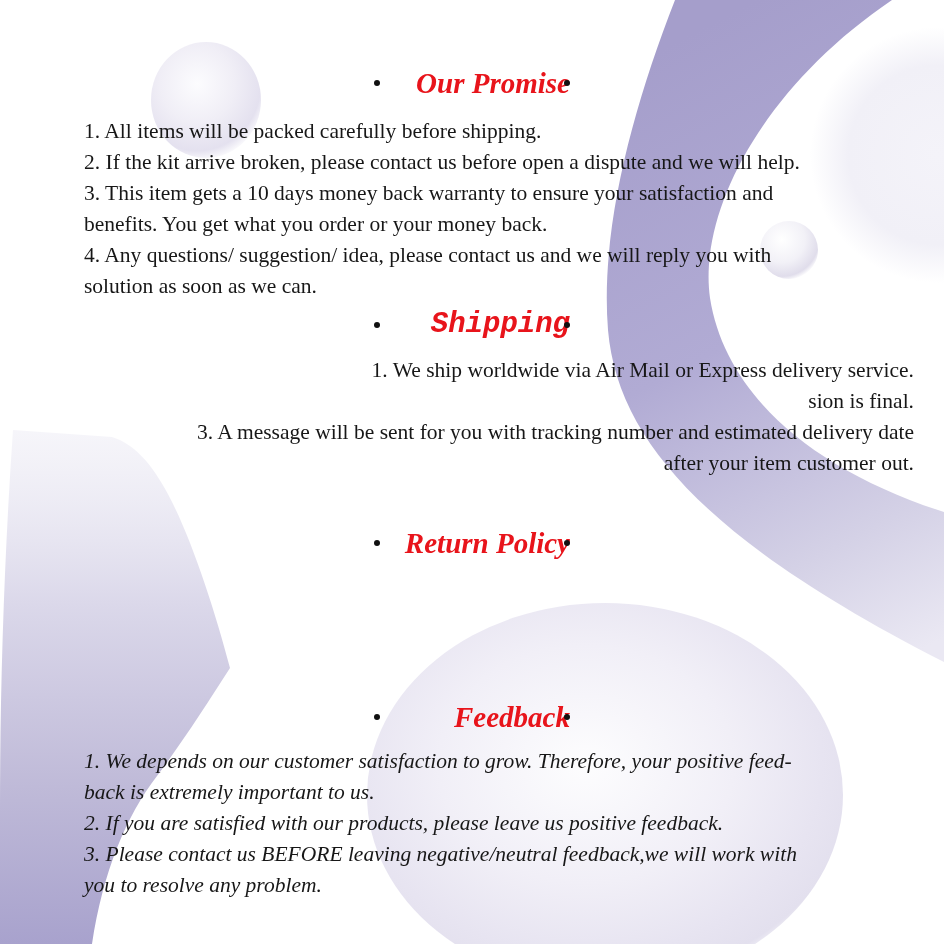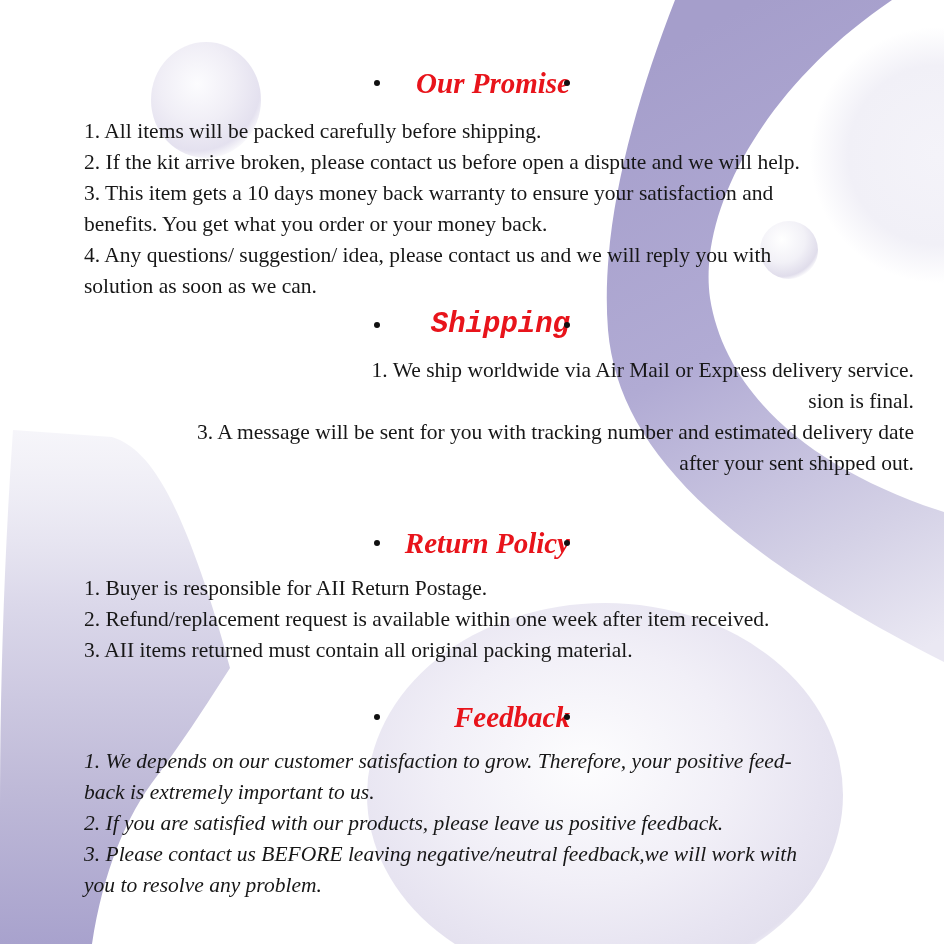--- a/index.html
+++ b/index.html
@@ -153,32 +153,27 @@
 
   <div class="heading-row" id="h-shipping">
     <span class="dot dot-left"></span>
     <h2 class="title">Shipping</h2>
     <span class="dot dot-right"></span>
   </div>
   <div class="lines" id="p-shipping">
     <div class="line">1. We ship worldwide via Air Mail or Express delivery service.</div>
     <div class="line">sion is final.</div>
     <div class="line">3. A message will be sent for you with tracking number and estimated delivery date</div>
-    <div class="line">after your sent shipped out.</div>
+    <div class="line">after your item customer out.</div>
   </div>
 
   <div class="heading-row" id="h-return">
     <span class="dot dot-left"></span>
     <h2 class="title">Return Policy</h2>
     <span class="dot dot-right"></span>
-  </div>
-  <div class="lines" id="p-return">
-    <div class="line">1. Buyer is responsible for AII Return Postage.</div>
-    <div class="line">2. Refund/replacement request is available within one week after item received.</div>
-    <div class="line">3. AII items returned must contain all original packing material.</div>
   </div>
 
   <div class="heading-row" id="h-feedback">
     <span class="dot dot-left"></span>
     <h2 class="title">Feedback</h2>
     <span class="dot dot-right"></span>
   </div>
   <div class="lines" id="p-feedback">
     <div class="line">1. We depends on our customer satisfaction to grow. Therefore, your positive feed-</div>
     <div class="line">back is extremely important to us.</div>

